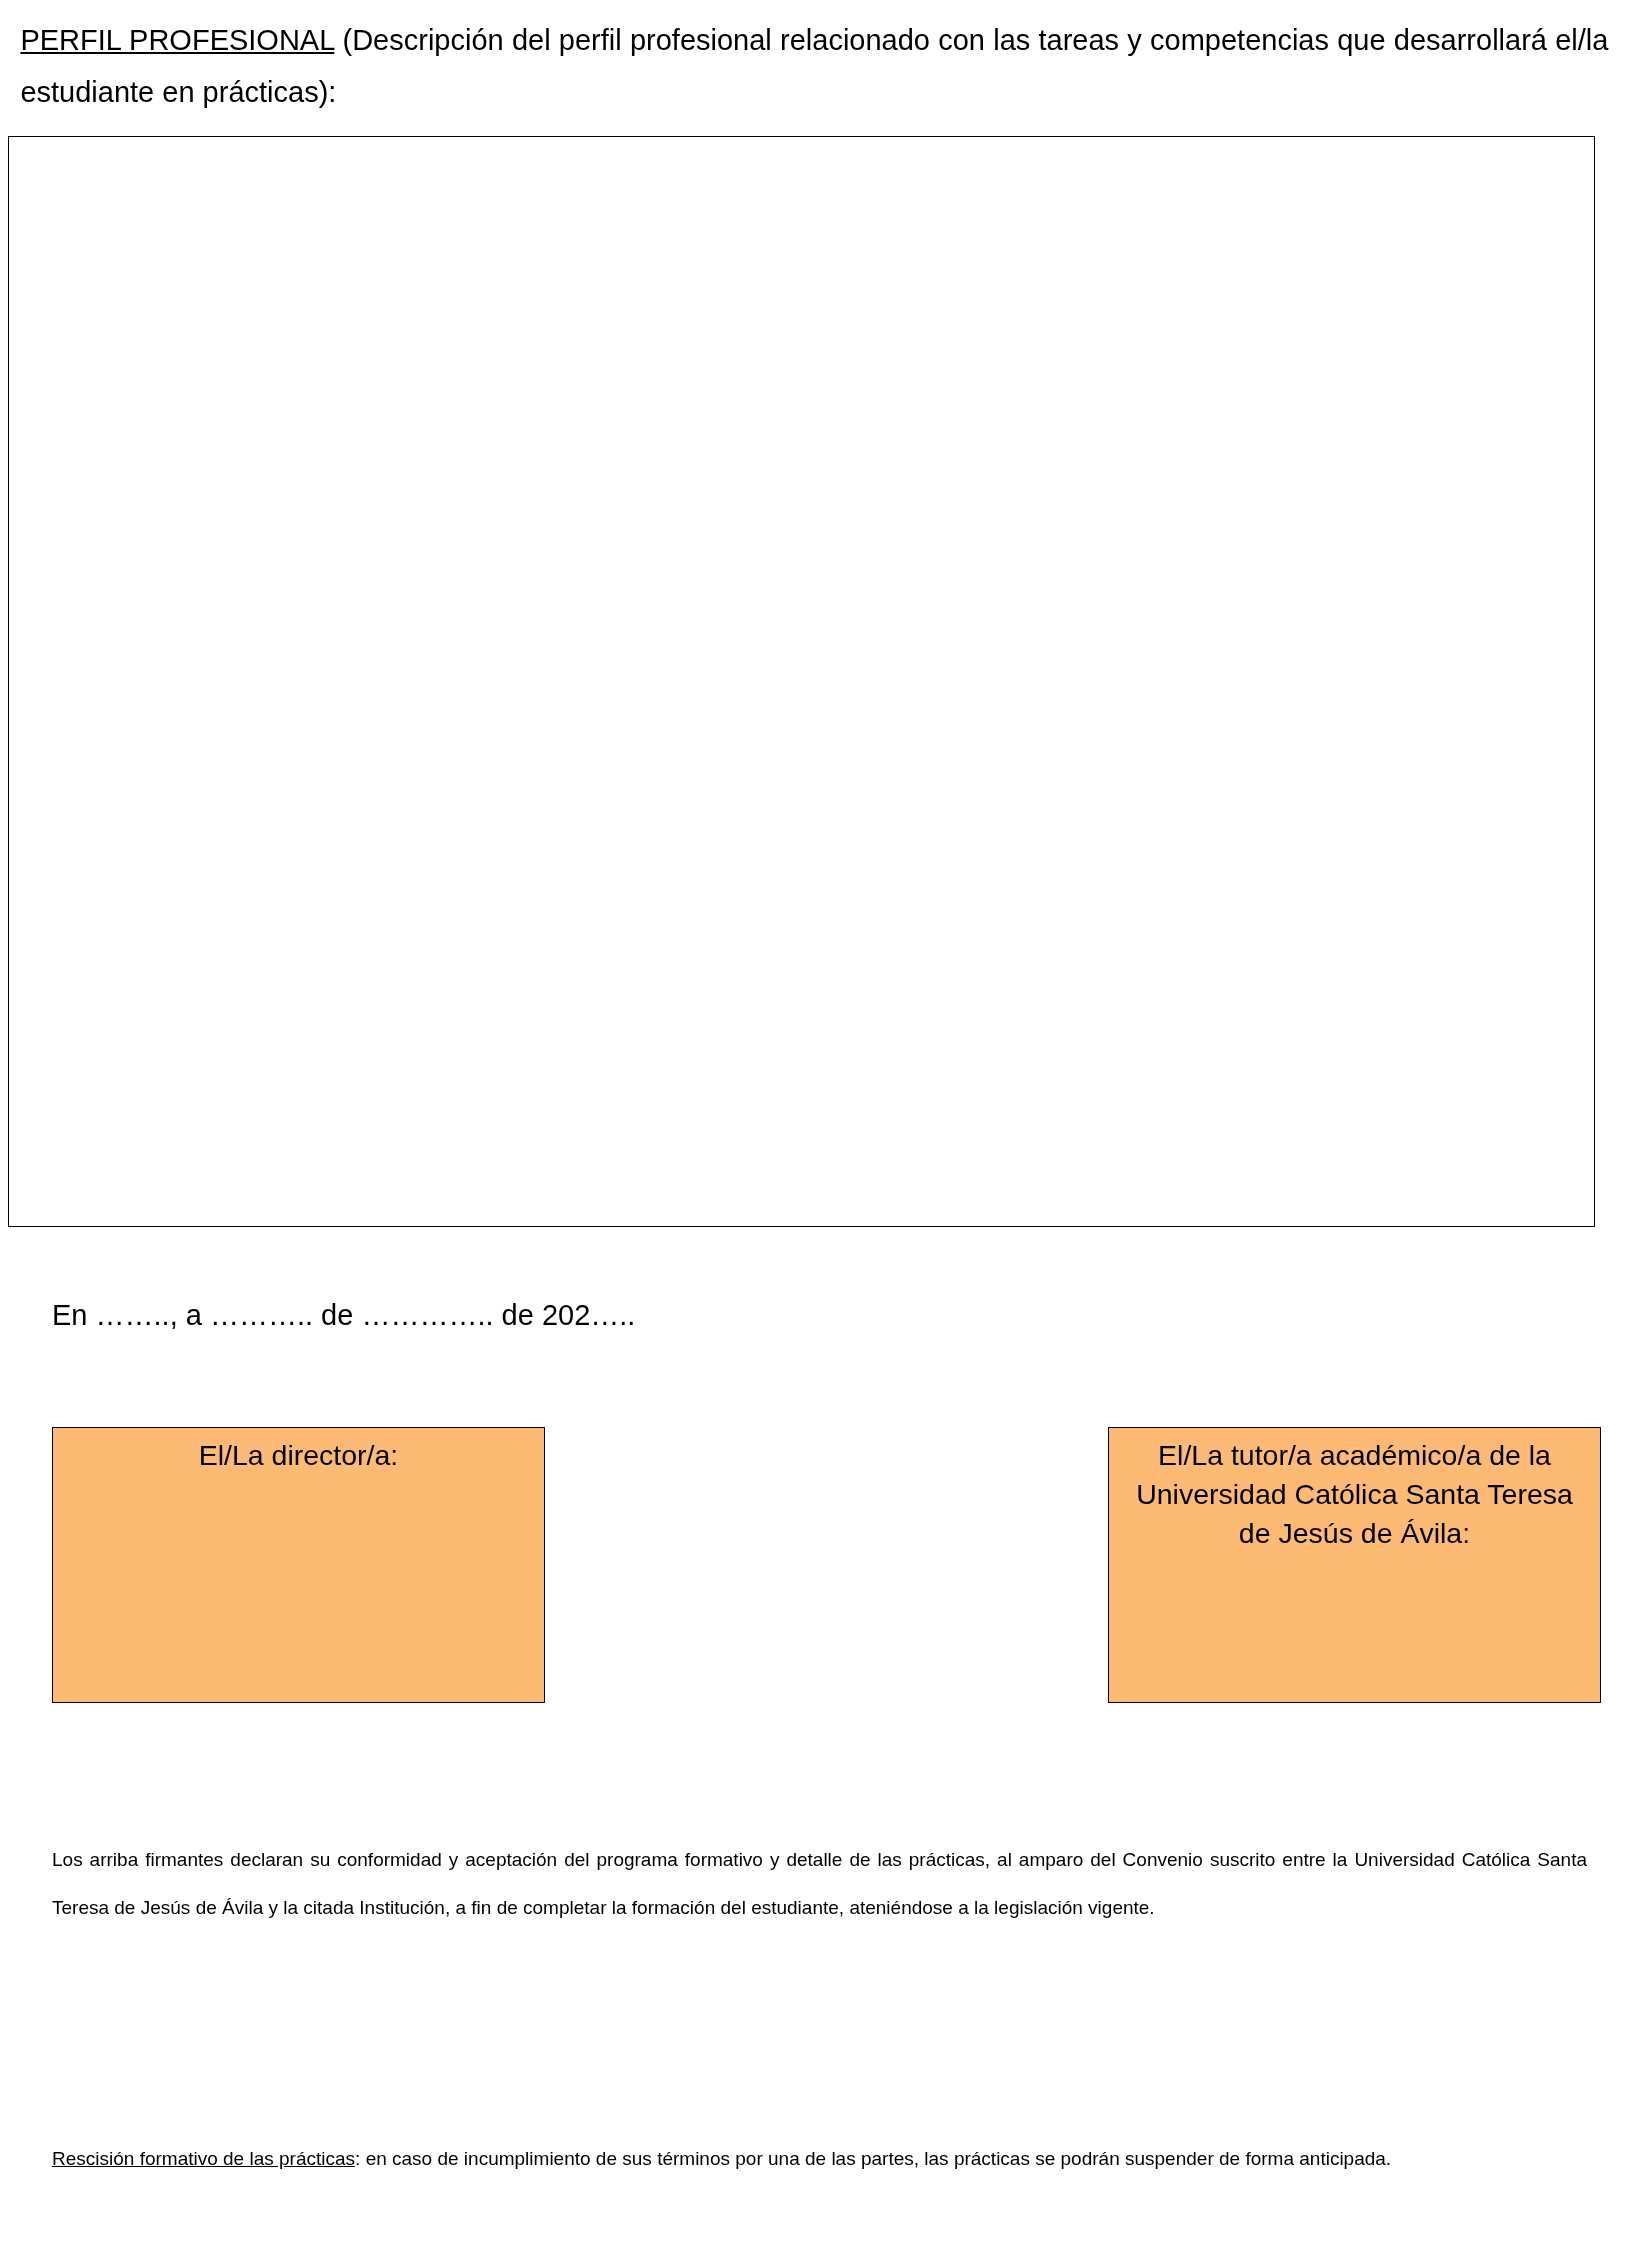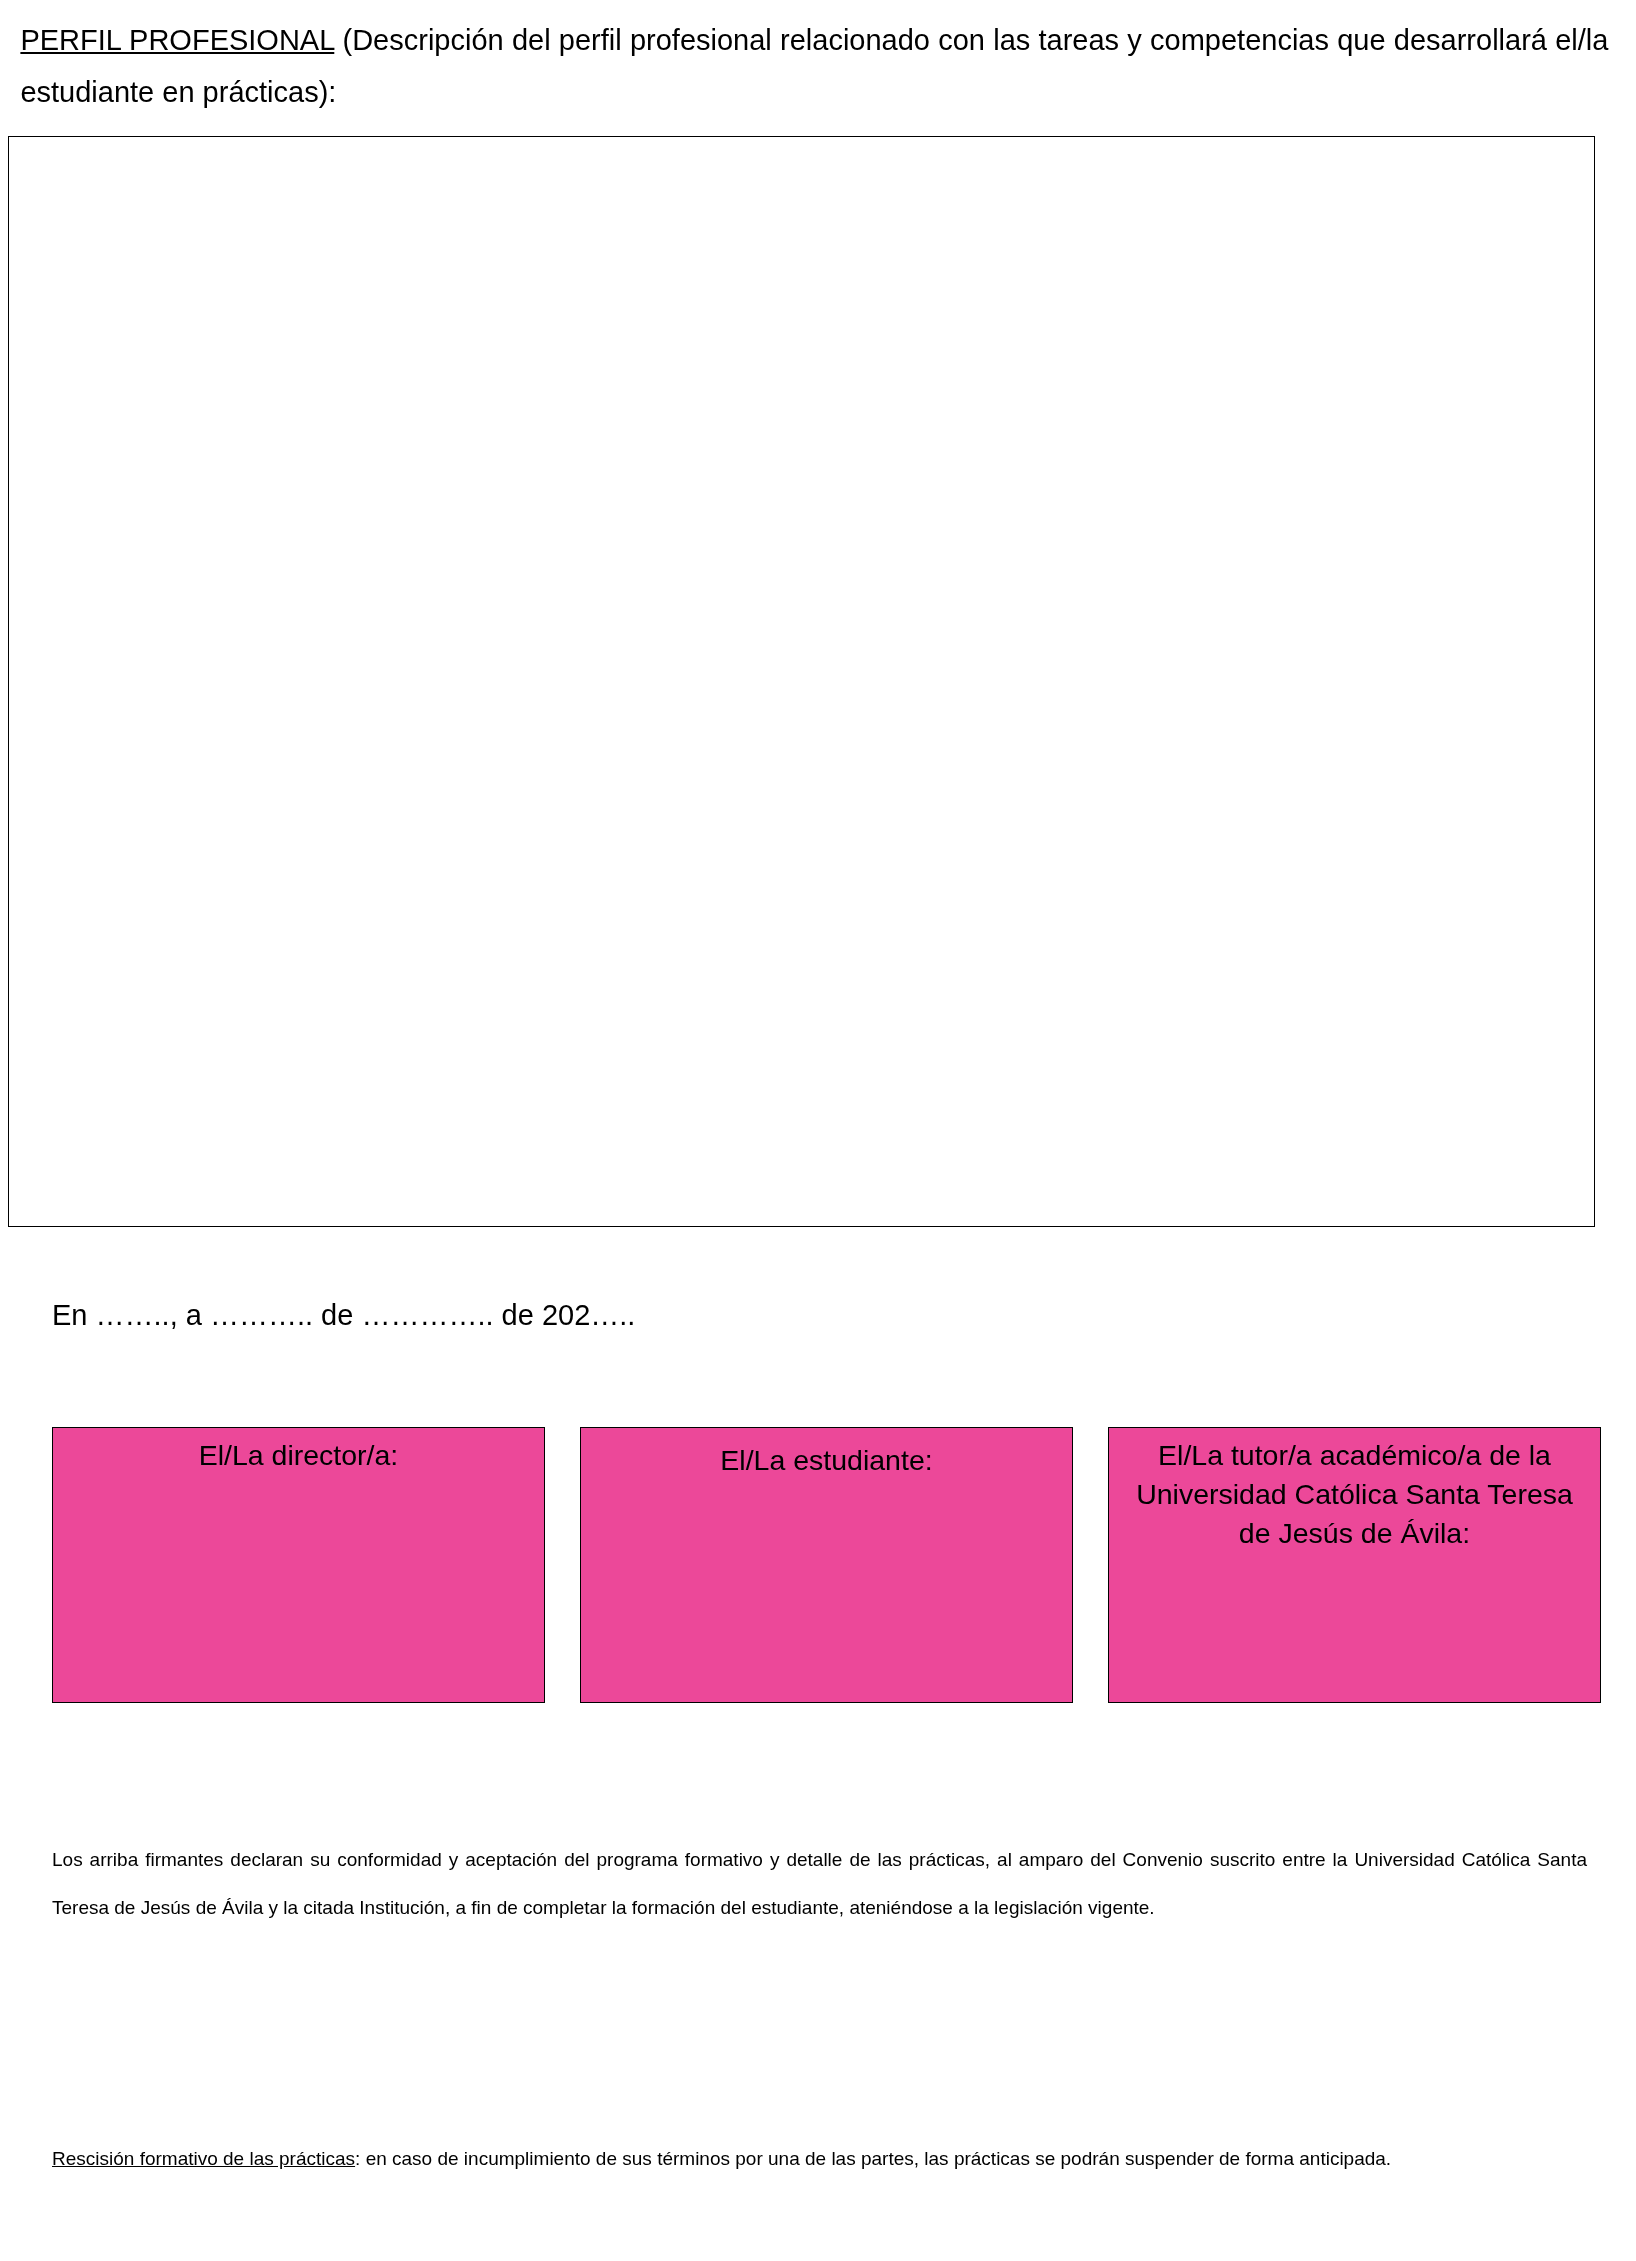--- a/index.html
+++ b/index.html
@@ -52,21 +52,21 @@
     left: 52px;
     top: 1427px;
     width: 1549px;
     display: flex;
     justify-content: space-between;
   }
   .sig-box {
     width: 493px;
     height: 276px;
     border: 1.7px solid #000000;
-    background: #ec4899;
+    background: #fdba74;
     padding: 8.4px 17px 0 17px;
     text-align: center;
     font-size: 28.5px;
     line-height: 39px;
   }
   .sig-box.second { padding-top: 13.4px; }
   .body-par {
     position: absolute;
     left: 52px;
     width: 1535px;
@@ -91,23 +91,20 @@
   <p class="heading"><span class="u">PERFIL PROFESIONAL</span><span> (Descripción del perfil profesional relacionado con las tareas y competencias que desarrollará el/la estudiante en prácticas):</span></p>
 
   <div class="big-box"></div>
 
   <p class="date-line">En …….., a ……….. de ………….. de 202…..</p>
 
   <div class="sig-row">
     <div class="sig-box">
       <span>El/La director/a:</span>
     </div>
-    <div class="sig-box second">
-      <span>El/La estudiante:</span>
-    </div>
     <div class="sig-box">
       <span>El/La tutor/a académico/a de la Universidad Católica Santa Teresa de Jesús de Ávila:</span>
     </div>
   </div>
 
   <p class="body-par agreement">Los arriba firmantes declaran su conformidad y aceptación del programa formativo y detalle de las prácticas, al amparo del Convenio suscrito entre la Universidad Católica Santa Teresa de Jesús de Ávila y la citada Institución, a fin de completar la formación del estudiante, ateniéndose a la legislación vigente.</p>
 
   <p class="body-par rescission"><span class="u">Rescisión formativo de las prácticas</span><span>: en caso de incumplimiento de sus términos por una de las partes, las prácticas se podrán suspender de forma anticipada.</span></p>
 
 </div>

